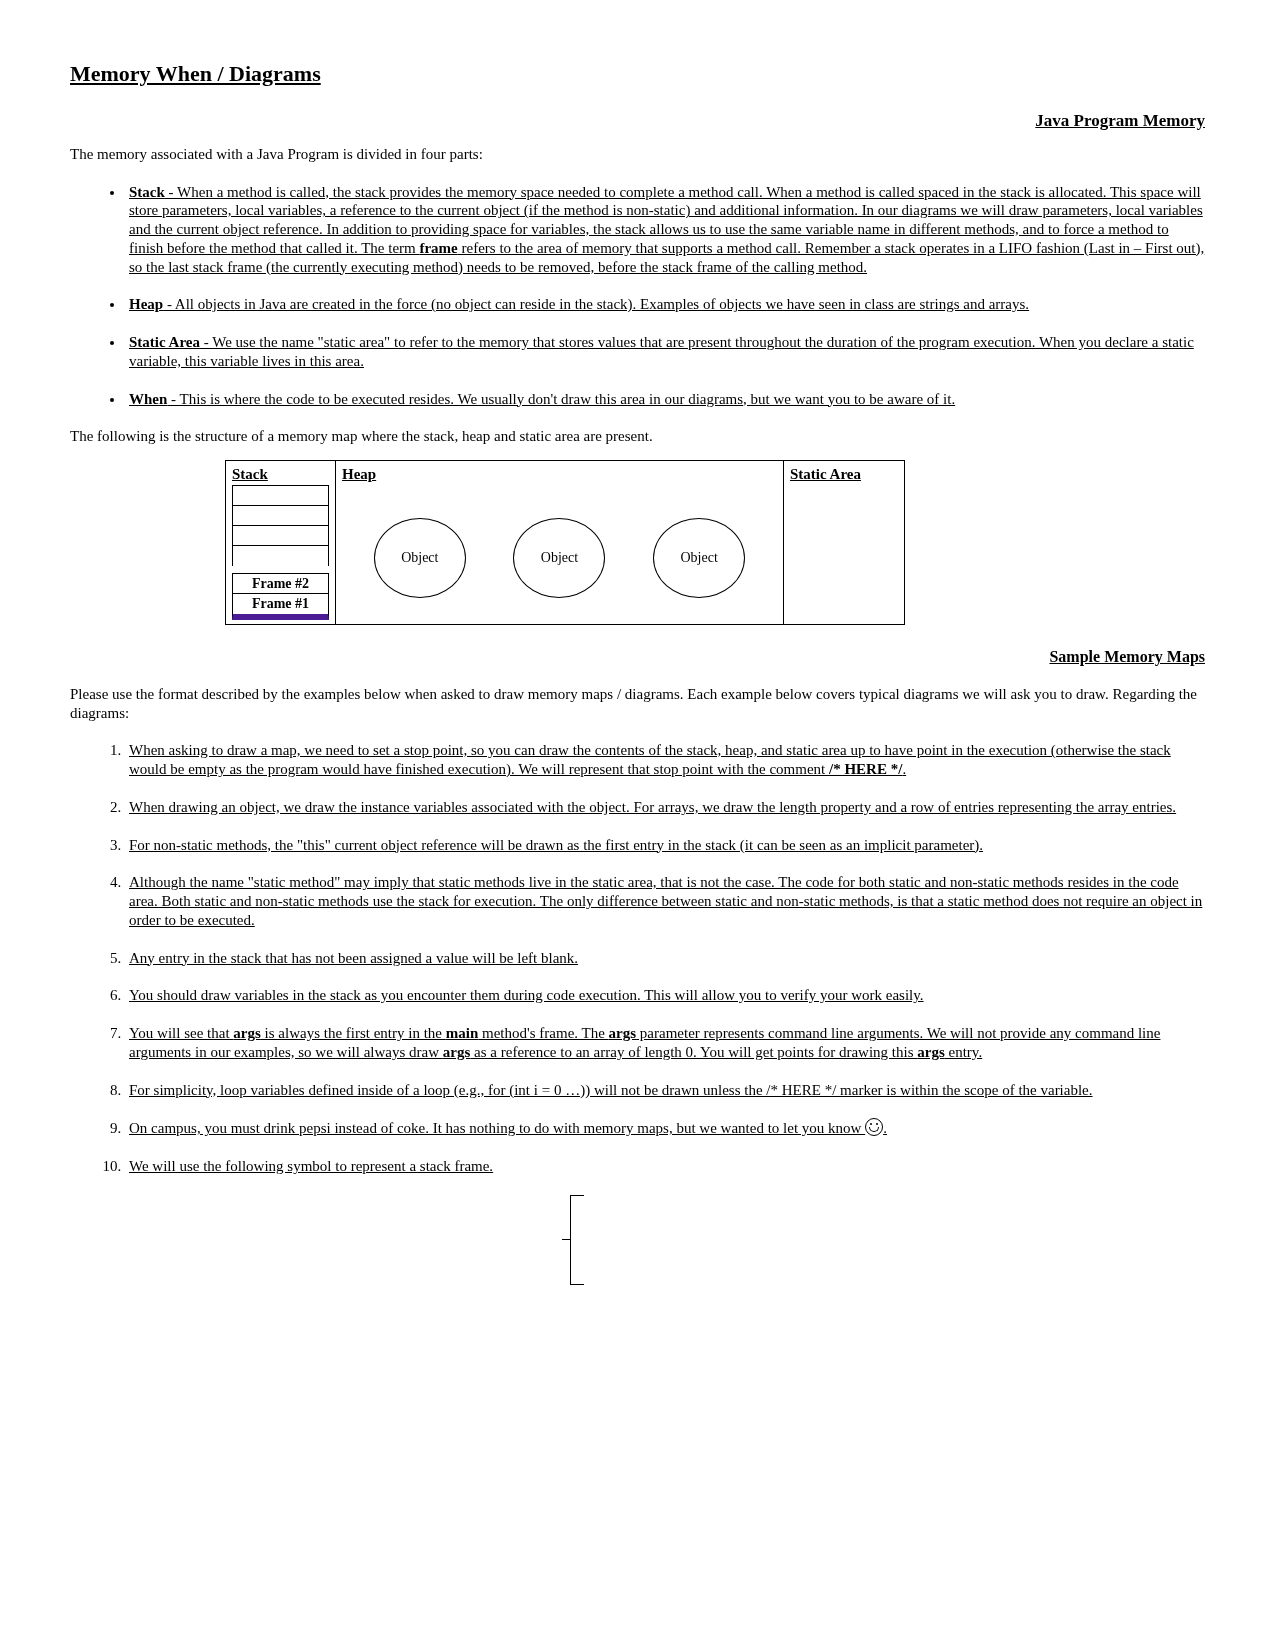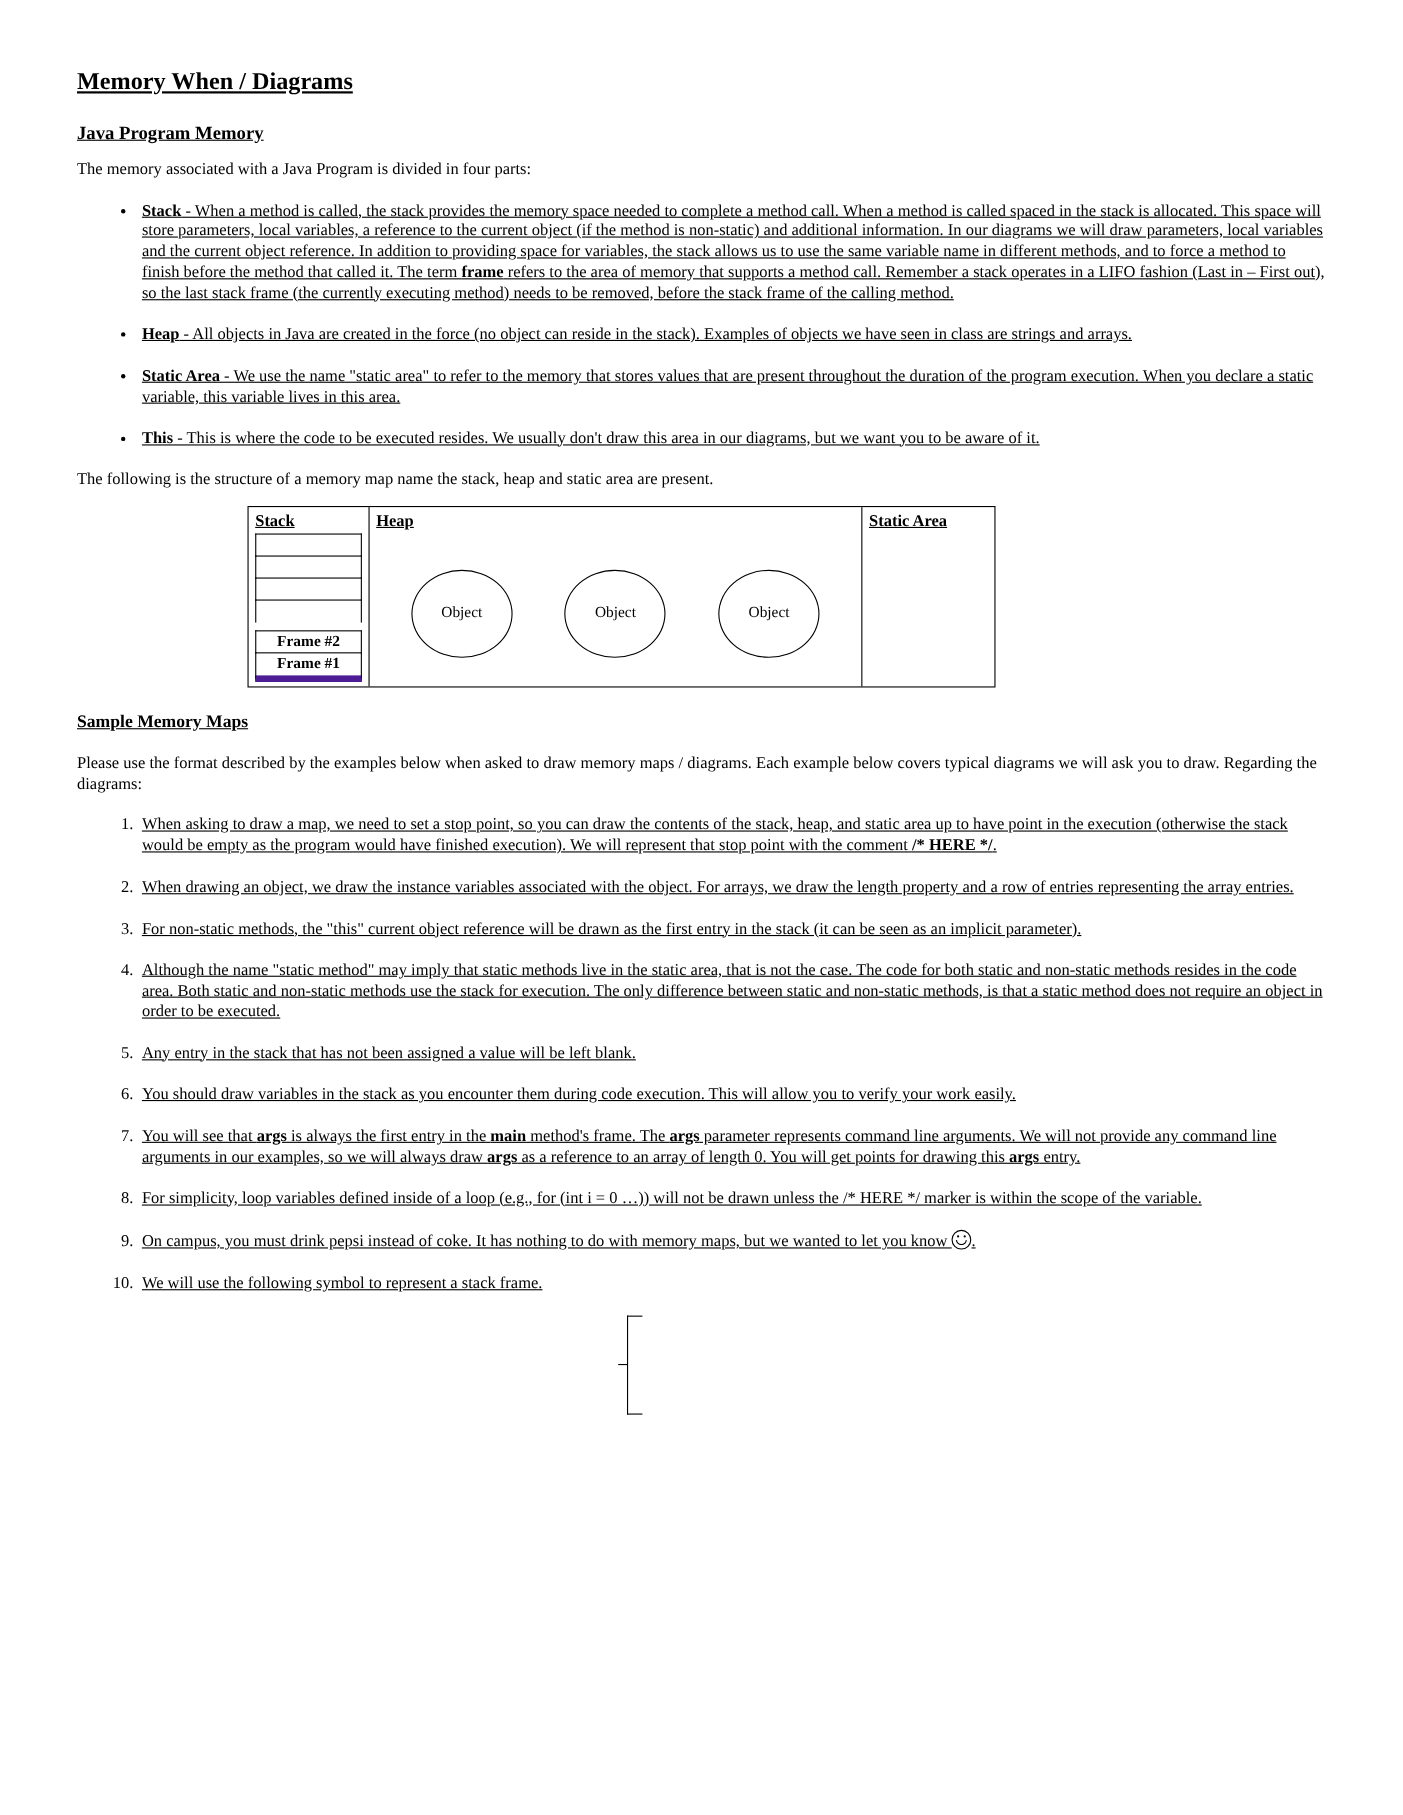--- a/index.html
+++ b/index.html
@@ -17,20 +17,21 @@
     font-size: 22px;
     font-weight: bold;
     text-decoration: underline;
     margin: 0 0 22px 0;
   }
   h2.section {
     font-size: 17px;
     font-weight: bold;
     text-decoration: underline;
     margin: 0 0 14px 0;
+    text-align: right;
   }
   h2.section.big {
     font-size: 16px;
     margin-top: 20px;
     margin-bottom: 18px;
   }
   p { margin: 10px 0 14px 0; }
   ul.bullets, ol.numbers {
     margin: 6px 0 18px 55px;
     padding: 0;
@@ -169,25 +170,25 @@
   <li>
     <span class="bold">Stack</span><span> - When a method is called, the stack provides the memory space needed to complete a method call. When a method is called spaced in the stack is allocated. This space will store parameters, local variables, a reference to the current object (if the method is non-static) and additional information.  In our diagrams we will draw parameters, local variables and the current object reference.  In addition to providing space for variables, the stack allows us to use the same variable name in different methods, and to force a method to finish before the method that called it.  The term </span><span class="bold">frame</span><span> refers to the area of memory that supports a method call.  Remember a stack operates in a LIFO fashion (Last in – First out), so the last stack frame (the currently executing method) needs to be removed, before the stack frame of the calling method.</span>
   </li>
   <li>
     <span class="bold">Heap</span><span> - All objects in Java are created in the force (no object can reside in the stack). Examples of objects we have seen in class are strings and arrays.</span>
   </li>
   <li>
     <span class="bold">Static Area</span><span> - We use the name "static area" to refer to the memory that stores values that are present throughout the duration of the program execution. When you declare a static variable, this variable lives in this area.</span>
   </li>
   <li>
-    <span class="bold">This</span><span> - This is where the code to be executed resides.  We usually don't draw this area in our diagrams, but we want you to be aware of it.</span>
+    <span class="bold">When</span><span> - This is where the code to be executed resides.  We usually don't draw this area in our diagrams, but we want you to be aware of it.</span>
   </li>
 </ul>
 
-<p>The following is the structure of a memory map name the stack, heap and static area are present.</p>
+<p>The following is the structure of a memory map where the stack, heap and static area are present.</p>
 
 <div class="mm-wrap">
   <div class="mm-col mm-stack">
     <div class="mm-head">Stack</div>
     <div class="mm-stack-rows">
       <div class="row"></div>
       <div class="row"></div>
       <div class="row"></div>
       <div class="row"></div>
       <div class="gap"></div>

